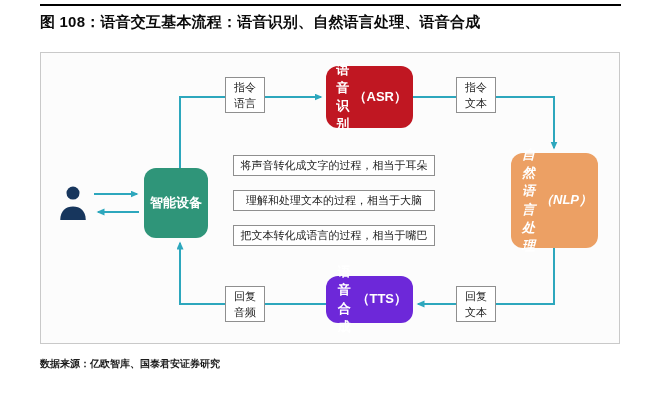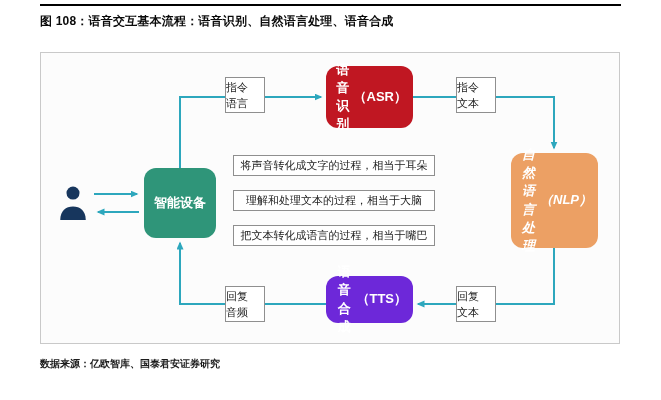--- a/index.html
+++ b/index.html
@@ -1,30 +1,30 @@
 <!DOCTYPE html>
 <html><head>
 <meta charset="utf-8">
 <style>
   html,body{margin:0;padding:0;}
   body{
     width:661px;height:400px;background:#ffffff;position:relative;overflow:hidden;
     font-family:"Liberation Sans","DejaVu Sans",sans-serif;color:#111;
   }
   .top-rule{position:absolute;left:40px;top:4px;width:581px;height:2px;background:#000;}
-  .fig-title{position:absolute;left:40px;top:13px;width:590px;font-size:12px;font-weight:bold;color:#0a0a0a;letter-spacing:.2px;}
+  .fig-title{position:absolute;left:40px;top:13px;width:590px;font-size:15px;font-weight:bold;color:#0a0a0a;letter-spacing:.2px;}
   .canvas{position:absolute;left:40px;top:52px;width:580px;height:292px;background:#fcfcfc;border:1px solid #c9c9c9;box-sizing:border-box;}
   .flow-svg{position:absolute;left:0;top:0;width:580px;height:292px;pointer-events:none;}
   .node{position:absolute;border-radius:12px;color:#fff;font-weight:bold;display:flex;flex-direction:row;align-items:center;justify-content:center;text-align:center;font-size:13px;line-height:1.4;box-sizing:border-box;padding:6px 6px;}
-  .node-device{left:103px;top:115px;width:72px;height:70px;background:#2f9579;}
+  .node-device{left:103px;top:115px;width:64px;height:70px;background:#2f9579;}
   .node-asr{left:285px;top:13px;width:87px;height:62px;background:#c01722;}
   .node-nlp{left:470px;top:100px;width:87px;height:95px;background:#eca064;}
   .node-nlp span{display:block;width:66px;font-style:italic;}
   .node-tts{left:285px;top:223px;width:87px;height:47px;background:#6d28d9;}
-  .edge-label{position:absolute;width:40px;height:36px;background:#ffffff;border:1px solid #8f8f8f;box-sizing:border-box;display:flex;flex-direction:column;justify-content:center;font-size:11px;line-height:1.5;color:#222;}
+  .edge-label{position:absolute;width:40px;height:36px;background:#ffffff;border:1px solid #8f8f8f;box-sizing:border-box;display:flex;flex-direction:column;align-items:center;justify-content:center;font-size:11px;line-height:1.5;color:#222;}
   .el-cmd-speech{left:184px;top:24px;}
   .el-cmd-text{left:415px;top:24px;}
   .el-reply-audio{left:184px;top:233px;}
   .el-reply-text{left:415px;top:233px;}
   .desc{position:absolute;left:192px;width:202px;height:21px;background:#ffffff;border:1px solid #8f8f8f;box-sizing:border-box;display:flex;align-items:center;justify-content:center;font-size:11px;color:#222;white-space:nowrap;}
   .desc-1{top:102px;}
   .desc-2{top:137px;}
   .desc-3{top:172px;}
   .person{position:absolute;left:15px;top:130px;width:34px;height:40px;}
   .source{position:absolute;left:40px;top:357px;font-size:10px;font-weight:bold;color:#1c1c1c;}

